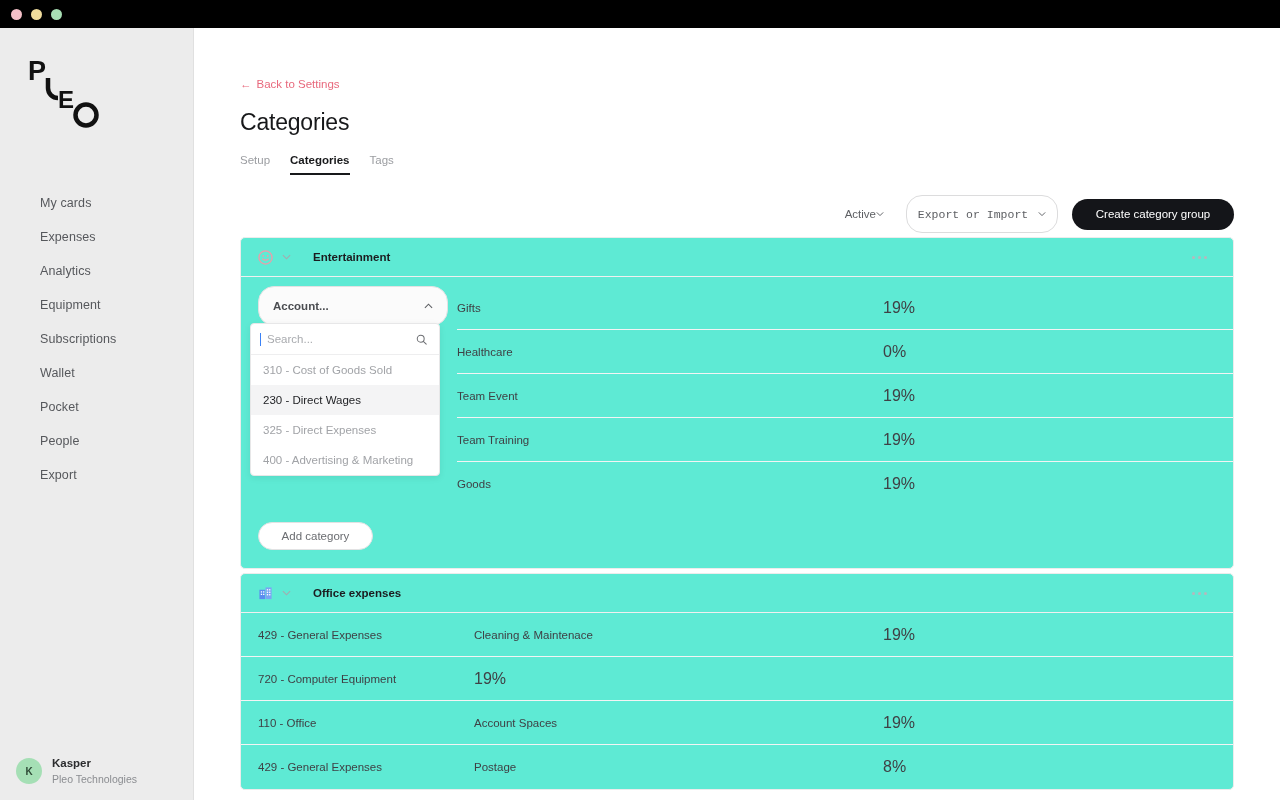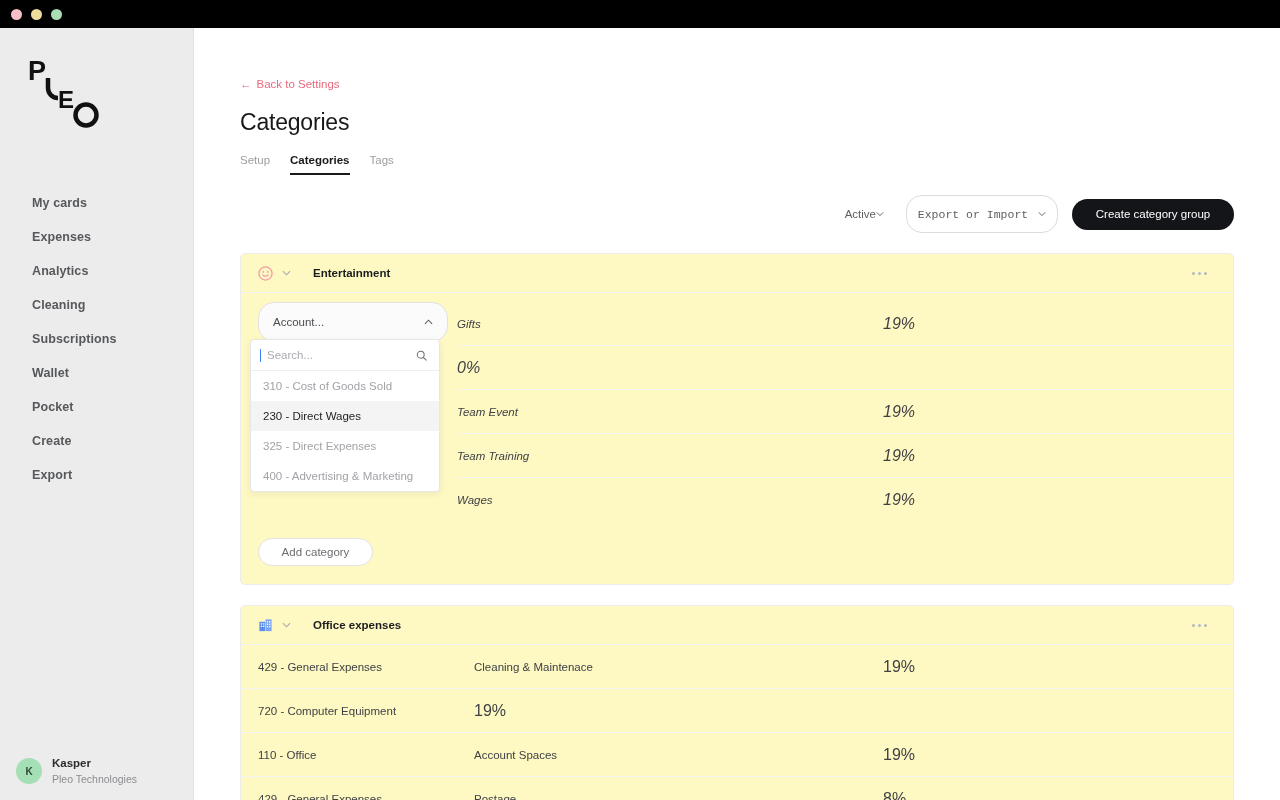--- a/index.html
+++ b/index.html
@@ -27,21 +27,21 @@
 
   
   .sidebar {
     width: 194px; height: 772px;
     background: #ececec;
     border-right: 1px solid #e0e0e0;
     position: relative;
     flex: 0 0 194px;
   }
   .logo { position: absolute; left: 28px; top: 30px; width: 82px; height: 72px; }
-  .nav { position: absolute; top: 158px; left: 0; width: 100%; font-weight: bold; }
+  .nav { position: absolute; top: 158px; left: 8px; width: 100%; }
   .nav-item {
     padding: 10px 0 10px 32px;
     font-size: 12.5px;
     color: #56585c;
     letter-spacing: .1px;
     cursor: pointer;
   }
 
   .user {
     position: absolute; bottom: 14px; left: 16px;
@@ -102,22 +102,22 @@
     min-width: 162px; height: 31px;
     border: none; border-radius: 16px;
     background: #141519; color: #fff;
     font-size: 11.5px; cursor: pointer;
     display: flex; align-items: center; justify-content: center;
   }
   .chev { width: 8px; height: 8px; display: inline-block; }
 
   
   .card {
-    margin-top: 20px;
-    background: #fef9c3;
+    margin-top: 4px;
+    background: #5eead4;
     border: 1px solid #ececec;
     border-radius: 5px;
   }
   .card-head {
     height: 39px;
     display: flex; align-items: center;
     padding: 0 20px 0 17px;
     border-bottom: 1px solid #f0f0f0;
     position: relative;
   }
@@ -142,29 +142,29 @@
   }
   .cat-row:last-child { border-bottom: none; }
   .col-account { width: 216px; flex: 0 0 216px; font-size: 11.5px; color: #3f4145; }
   .col-name    { flex: 1; font-size: 11.5px; color: #3f4145; }
   .col-vat     { width: 330px; flex: 0 0 330px; font-size: 16px; color: #3f4145; }
 
   
   .edit-area { display: flex; padding-top: 9px; }
   .edit-left { width: 216px; flex: 0 0 216px; padding-left: 17px; position: relative; }
   .edit-right { flex: 1; }
-  .edit-right .cat-row { padding-left: 0; font-style: italic; }
+  .edit-right .cat-row { padding-left: 0; }
 
   .select-trigger {
     width: 190px; height: 40px;
     border: 1px solid #e2e2e3; border-radius: 16px;
     background: #fbfbfb;
     display: flex; align-items: center; justify-content: space-between;
     padding: 0 14px;
-    font-size: 11.5px; color: #4b4d51; cursor: pointer;
+    font-size: 11.5px; color: #4b4d51; cursor: pointer; font-weight: bold;
   }
   .dropdown {
     position: absolute; top: 37px; left: 9px;
     width: 190px;
     background: #fff;
     border: 1px solid #e7e7e8;
     border-radius: 4px;
     box-shadow: 0 2px 7px rgba(0,0,0,.07);
     z-index: 30;
     overflow: hidden;
@@ -211,25 +211,25 @@
         <path d="M20 20 v10 a10 10 0 0 0 10 10" stroke="#111" stroke-width="4.5" fill="none"></path>
         <text x="30" y="50" font-family="Liberation Sans, sans-serif" font-size="24" font-weight="700" fill="#111">E</text>
         <circle cx="58" cy="57" r="10.5" stroke="#111" stroke-width="4.5" fill="none"></circle>
       </svg>
     </div>
 
     <nav class="nav">
       <div class="nav-item">My cards</div>
       <div class="nav-item">Expenses</div>
       <div class="nav-item">Analytics</div>
-      <div class="nav-item">Cleaning</div>
+      <div class="nav-item">Equipment</div>
       <div class="nav-item">Subscriptions</div>
       <div class="nav-item">Wallet</div>
       <div class="nav-item">Pocket</div>
-      <div class="nav-item">Create</div>
+      <div class="nav-item">People</div>
       <div class="nav-item">Export</div>
     </nav>
 
     <div class="user">
       <div class="avatar">K</div>
       <div>
         <div class="user-name">Kasper</div>
         <div class="user-org">Pleo Technologies</div>
       </div>
     </div>
@@ -316,32 +316,33 @@
               <div class="dd-opt">400 - Advertising &amp; Marketing</div>
             </div>
           </div>
 
           <div class="edit-right">
             <div class="cat-row">
               <div class="col-name">Gifts</div>
               <div class="col-vat">19%</div>
             </div>
             <div class="cat-row">
+              <div class="col-name">Healthcare</div>
               <div class="col-vat">0%</div>
             </div>
             <div class="cat-row">
               <div class="col-name">Team Event</div>
               <div class="col-vat">19%</div>
             </div>
             <div class="cat-row">
               <div class="col-name">Team Training</div>
               <div class="col-vat">19%</div>
             </div>
             <div class="cat-row">
-              <div class="col-name">Wages</div>
+              <div class="col-name">Goods</div>
               <div class="col-vat">19%</div>
             </div>
           </div>
         </div>
 
         <div class="add-cat">
           <span>Add category</span>
         </div>
       </div>
     </section>

